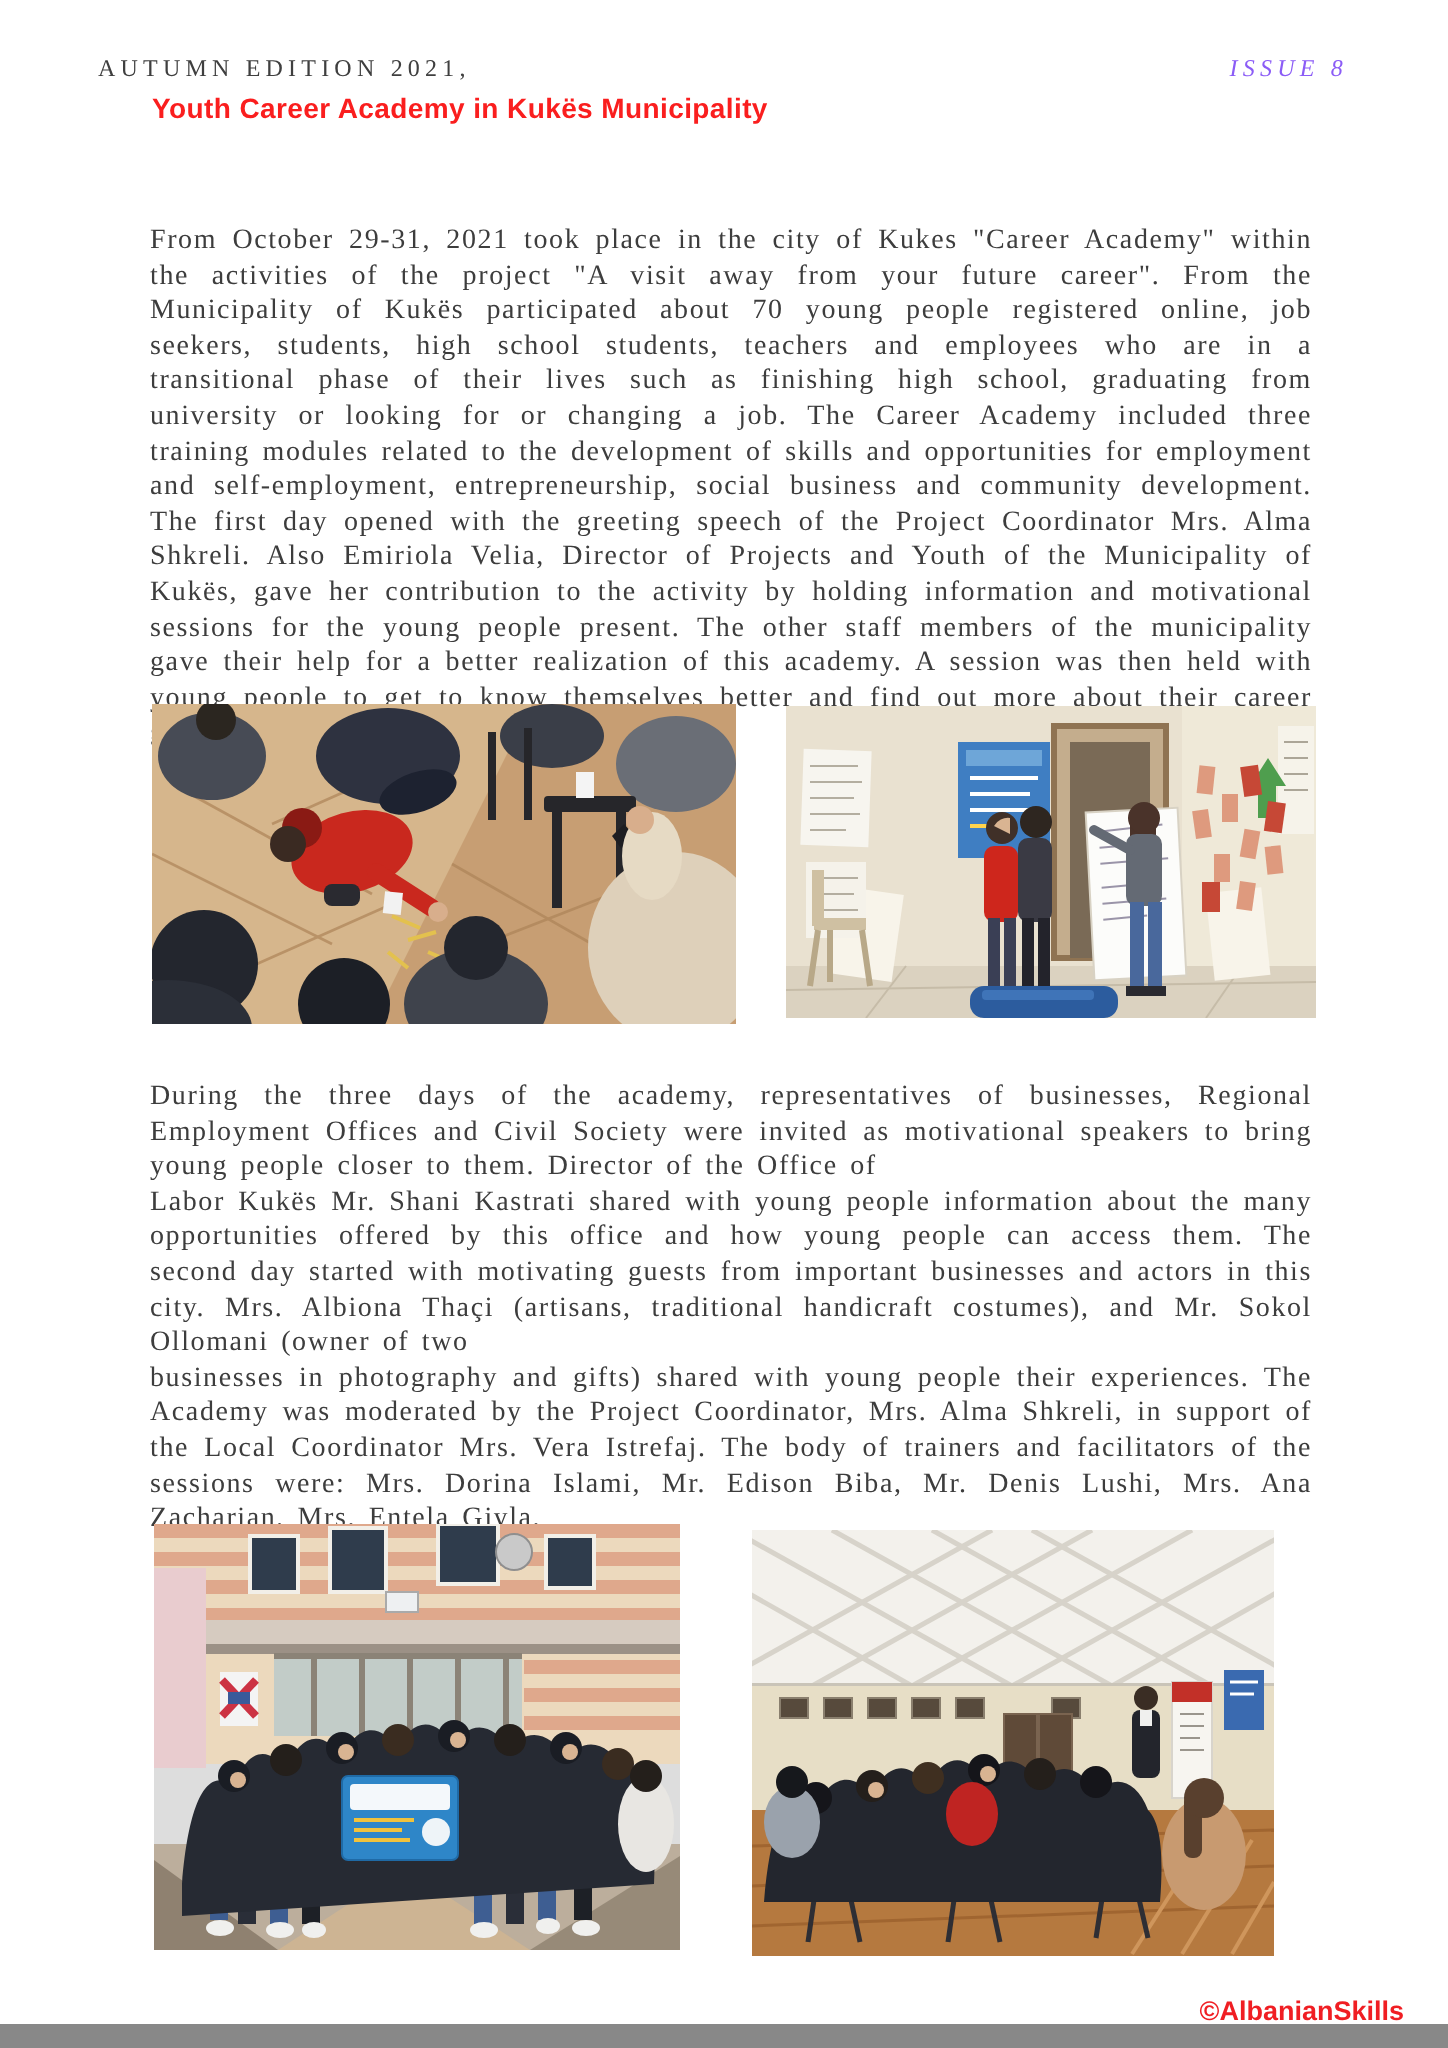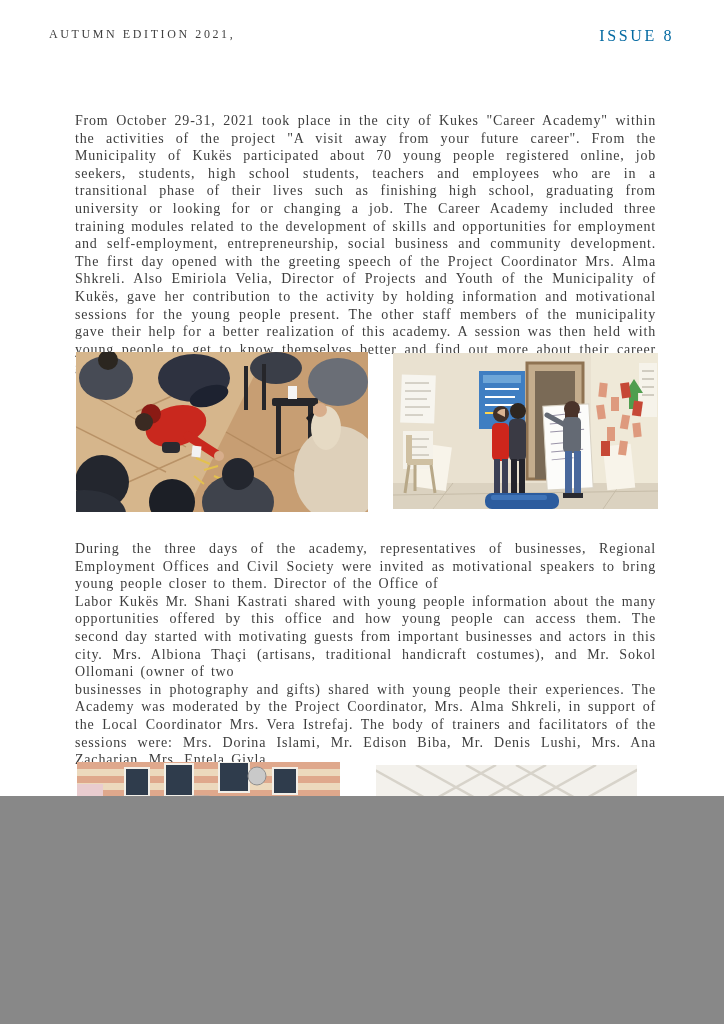--- a/index.html
+++ b/index.html
@@ -1,32 +1,33 @@
 <!DOCTYPE html>
 <html><head>
 <meta charset="utf-8">
 <style>
   html,body{margin:0;padding:0;background:#888;}
   .page{
     position:relative;
-    width:724px;height:796px;
+    width:724px;height:1012px;
     background:#ffffff;
     overflow:hidden;
     font-family:"Liberation Serif", serif;
     margin:0 auto;
   }
   .masthead-left{
     position:absolute;left:49px;top:27px;
     font-size:12px;letter-spacing:2.6px;color:#3f3f3f;
     font-family:"Liberation Serif", serif;
   }
   .masthead-right{
     position:absolute;right:50px;top:27px;
-    font-size:16px;letter-spacing:2.6px;color:#0369a1;
+    font-size:12px;letter-spacing:2.6px;color:#8b5cf6;
     font-family:"Liberation Serif", serif;
+    font-style:italic;
   }
   .article-title{
     position:absolute;left:76px;top:46px;
     font-family:"Liberation Sans", sans-serif;
     font-weight:700;font-size:14px;letter-spacing:0.2px;
     color:#fa1e1e;
   }
   .body-text{
     position:absolute;left:75px;width:581px;
     font-size:14px;line-height:17.6px;
@@ -50,20 +51,21 @@
   }
 </style>
 </head>
 <body>
 
 <div class="page">
 
   <div class="masthead-left">AUTUMN EDITION 2021,</div>
   <div class="masthead-right">ISSUE 8</div>
 
+  <div class="article-title">Youth Career Academy in Kukës Municipality</div>
 
   <div class="body-text" id="para1">From October 29-31, 2021 took place in the city of Kukes "Career Academy" within the activities of the project "A visit away from your future career". From the Municipality of Kukës participated about 70 young people registered online, job seekers, students, high school students, teachers and employees who are in a transitional phase of their lives such as finishing high school, graduating from university or looking for or changing a job. The Career Academy included three training modules related to the development of skills and opportunities for employment and self-employment, entrepreneurship, social business and community development. The first day opened with the greeting speech of the Project Coordinator Mrs. Alma Shkreli. Also Emiriola Velia, Director of Projects and Youth of the Municipality of Kukës, gave her contribution to the activity by holding information and motivational sessions for the young people present. The other staff members of the municipality gave their help for a better realization of this academy. A session was then held with young people to get to know themselves better and find out more about their career goals and plans.</div>
 
   <div class="photo" id="photo-tl">
     <svg viewBox="0 0 292 160" preserveAspectRatio="none">
       <rect x="0" y="0" width="292" height="160" fill="#c79e73"></rect>
       <polygon points="0,0 190,0 110,160 0,160" fill="#d6b68c"></polygon>
       <g stroke="#ad8458" stroke-width="1.4" opacity="0.7">
         <path d="M10,40 L110,95"></path>
           <path d="M0,75 L90,120"></path>

